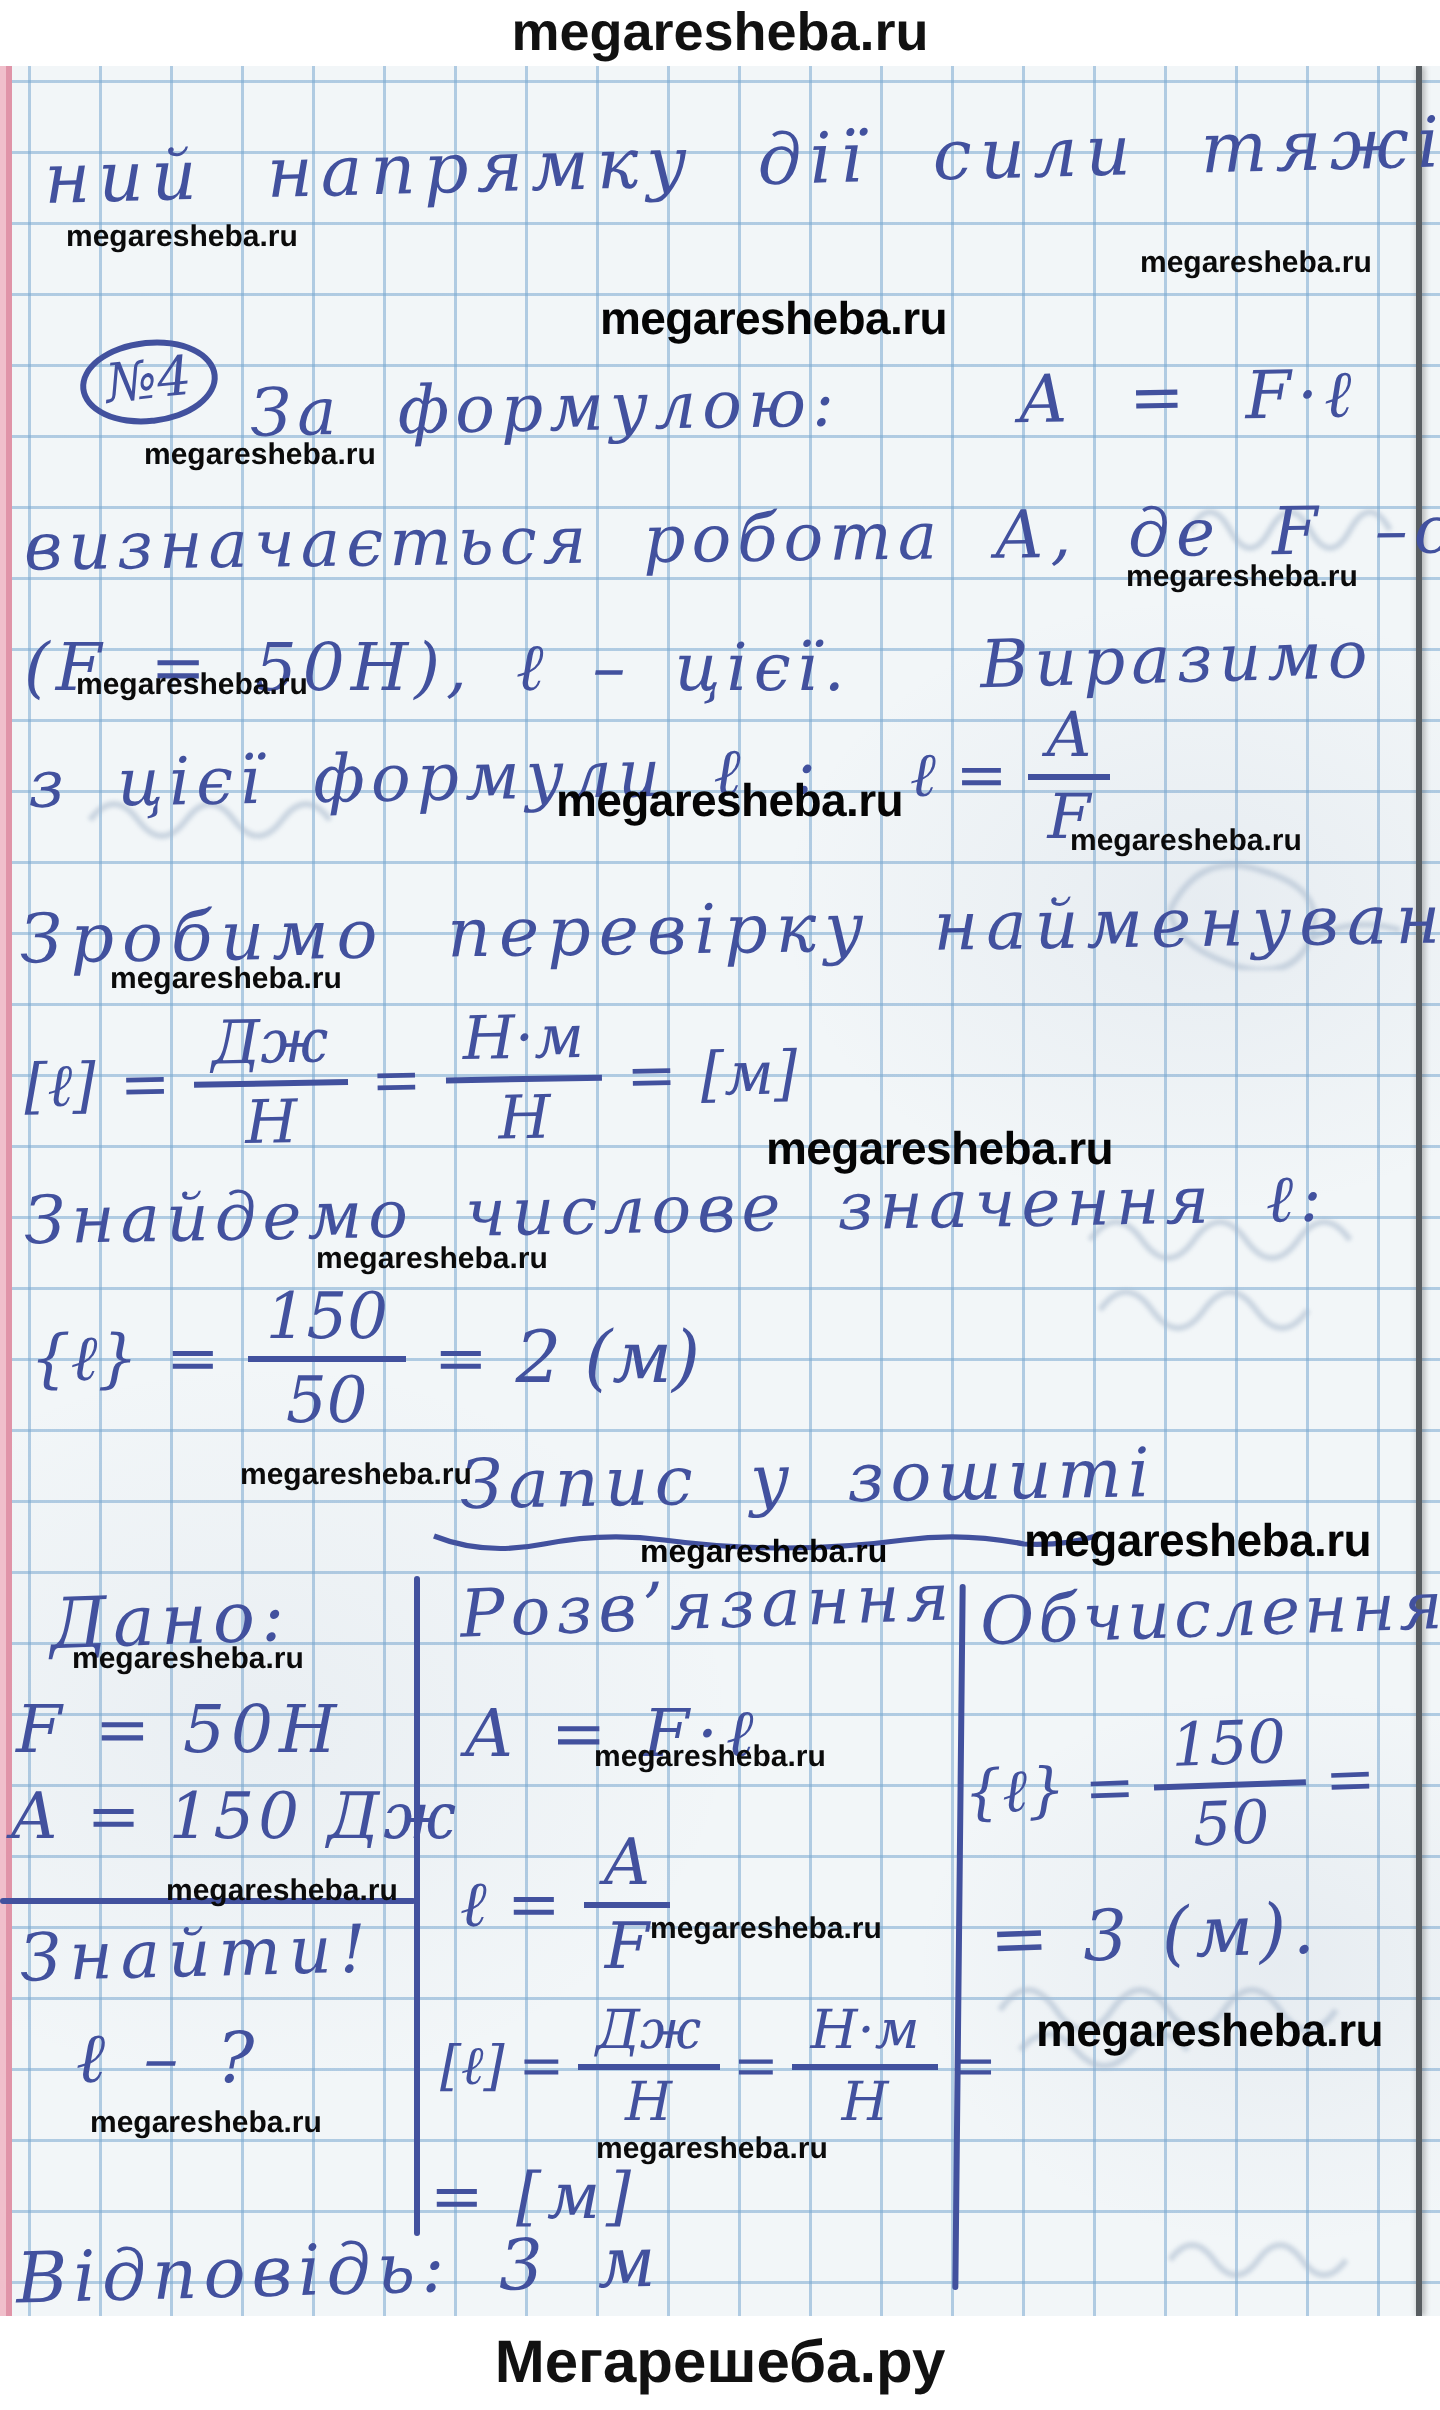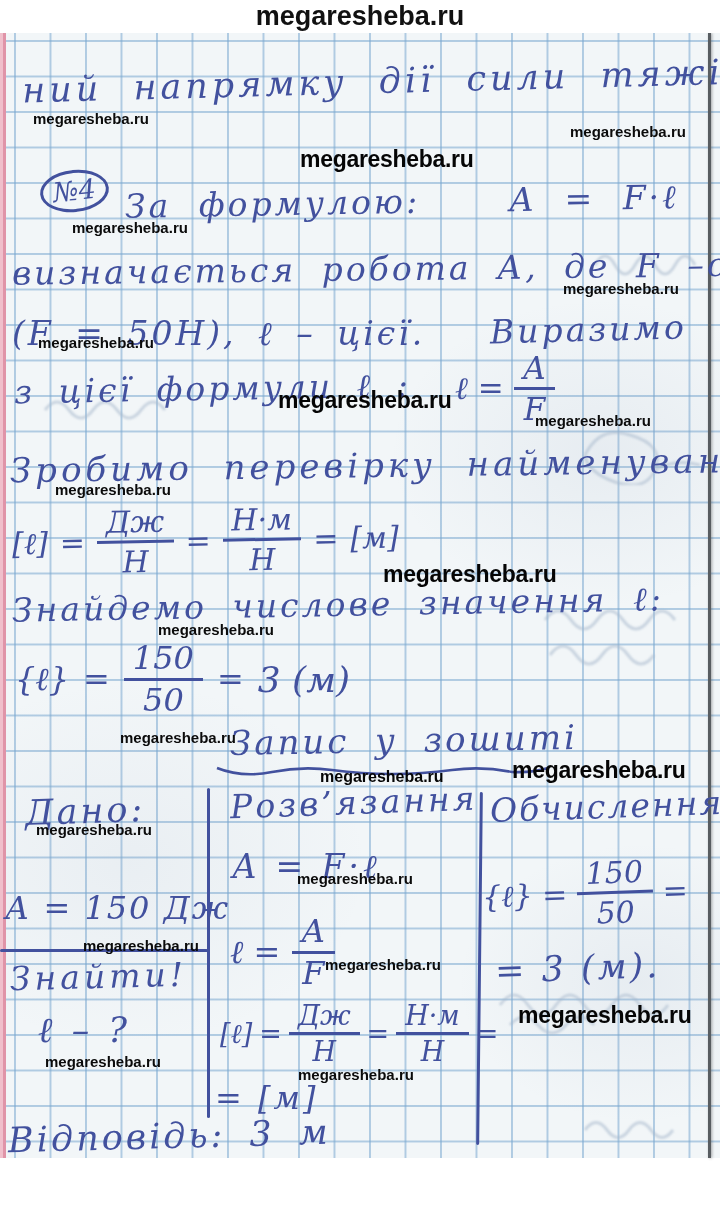--- a/index.html
+++ b/index.html
@@ -138,32 +138,33 @@
   <div class="hw" style="left:12px;top:588px;font-size:33px;letter-spacing:3px;word-spacing:12px;transform:rotate(-1deg);">Знайдемо числове значення ℓ:</div>
 
   <div class="hw mrow" style="left:15px;top:642px;font-size:32px;gap:14px;">
     <span>{ℓ}</span>
     <span>=</span>
     <span class="frac">
       <span class="num">150</span>
       <span class="den">50</span>
     </span>
     <span>=</span>
-    <span style="font-size:36px;">3 (м)</span>
+    <span style="font-size:36px;">2 (м)</span>
   </div>
 
   <div class="hw" style="left:230px;top:723px;font-size:34px;letter-spacing:3px;word-spacing:12px;transform:rotate(-1deg);">Запис у зошиті</div>
   <svg style="position:absolute;left:215px;top:760px;width:335px;height:16px;z-index:3;" viewBox="0 0 335 16">
     <path d="M2,8 q25,10 55,4 t60,-2 t60,4 t60,-4 t60,2 q20,1 36,-4" stroke="#42519e" stroke-width="2.6" fill="none"></path>
   </svg>
 
   <div class="vline" style="left:207px;top:788px;height:330px;"></div>
   <div class="vline" style="left:478px;top:792px;height:353px;transform:rotate(0.6deg);"></div>
 
   <div class="hw" style="left:25px;top:793px;font-size:35px;letter-spacing:3px;transform:rotate(-2deg);">Дано:</div>
+  <div class="hw" style="left:8px;top:848px;font-size:33px;letter-spacing:3px;">F = 50Н</div>
   <div class="hw" style="left:5px;top:892px;font-size:32px;letter-spacing:2px;">А = 150 Дж</div>
   <div class="hline" style="left:0;top:949px;width:208px;"></div>
   <div class="hw" style="left:10px;top:960px;font-size:33px;letter-spacing:4px;transform:rotate(-1.5deg);">Знайти!</div>
   <div class="hw" style="left:38px;top:1012px;font-size:35px;letter-spacing:4px;">ℓ – ?</div>
 
   <div class="hw" style="left:230px;top:786px;font-size:33px;letter-spacing:3px;transform:rotate(-2deg);">Розв’язання</div>
   <div class="hw" style="left:232px;top:850px;font-size:33px;letter-spacing:4px;">А = F·ℓ</div>
   <div class="hw mrow" style="left:230px;top:915px;font-size:32px;gap:12px;">
     <span>ℓ =</span>
     <span class="frac">
@@ -215,14 +216,17 @@
   <span class="wm-md" style="left:320px;top:768px;">megaresheba.ru</span>
   <span class="wm-lg" style="left:512px;top:757px;">megaresheba.ru</span>
   <span class="wm" style="left:36px;top:821px;">megaresheba.ru</span>
   <span class="wm" style="left:297px;top:870px;">megaresheba.ru</span>
   <span class="wm" style="left:83px;top:937px;">megaresheba.ru</span>
   <span class="wm" style="left:325px;top:956px;">megaresheba.ru</span>
   <span class="wm-lg" style="left:518px;top:1002px;">megaresheba.ru</span>
   <span class="wm" style="left:45px;top:1053px;">megaresheba.ru</span>
   <span class="wm" style="left:298px;top:1066px;">megaresheba.ru</span>
 
+  <div class="band bottom">
+    <span class="band-text">Мегарешеба.ру</span>
+  </div>
 
 </div>
 
 </body></html>

